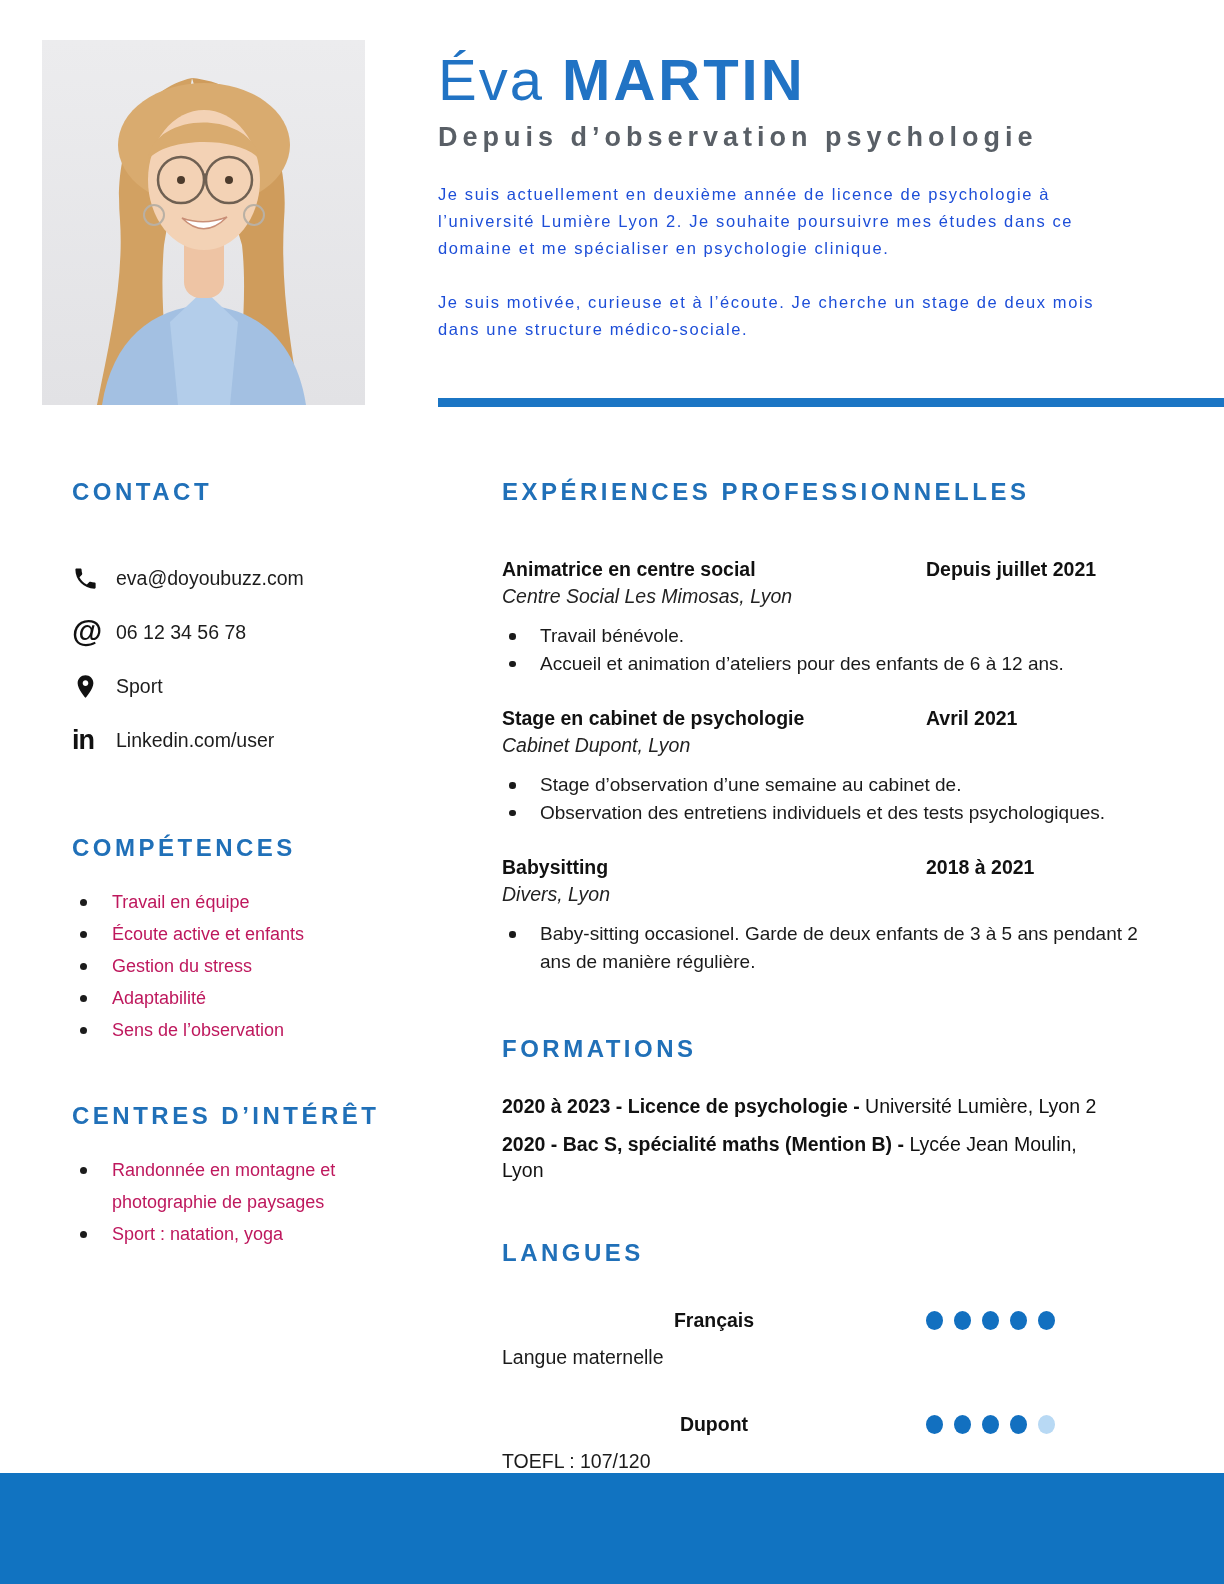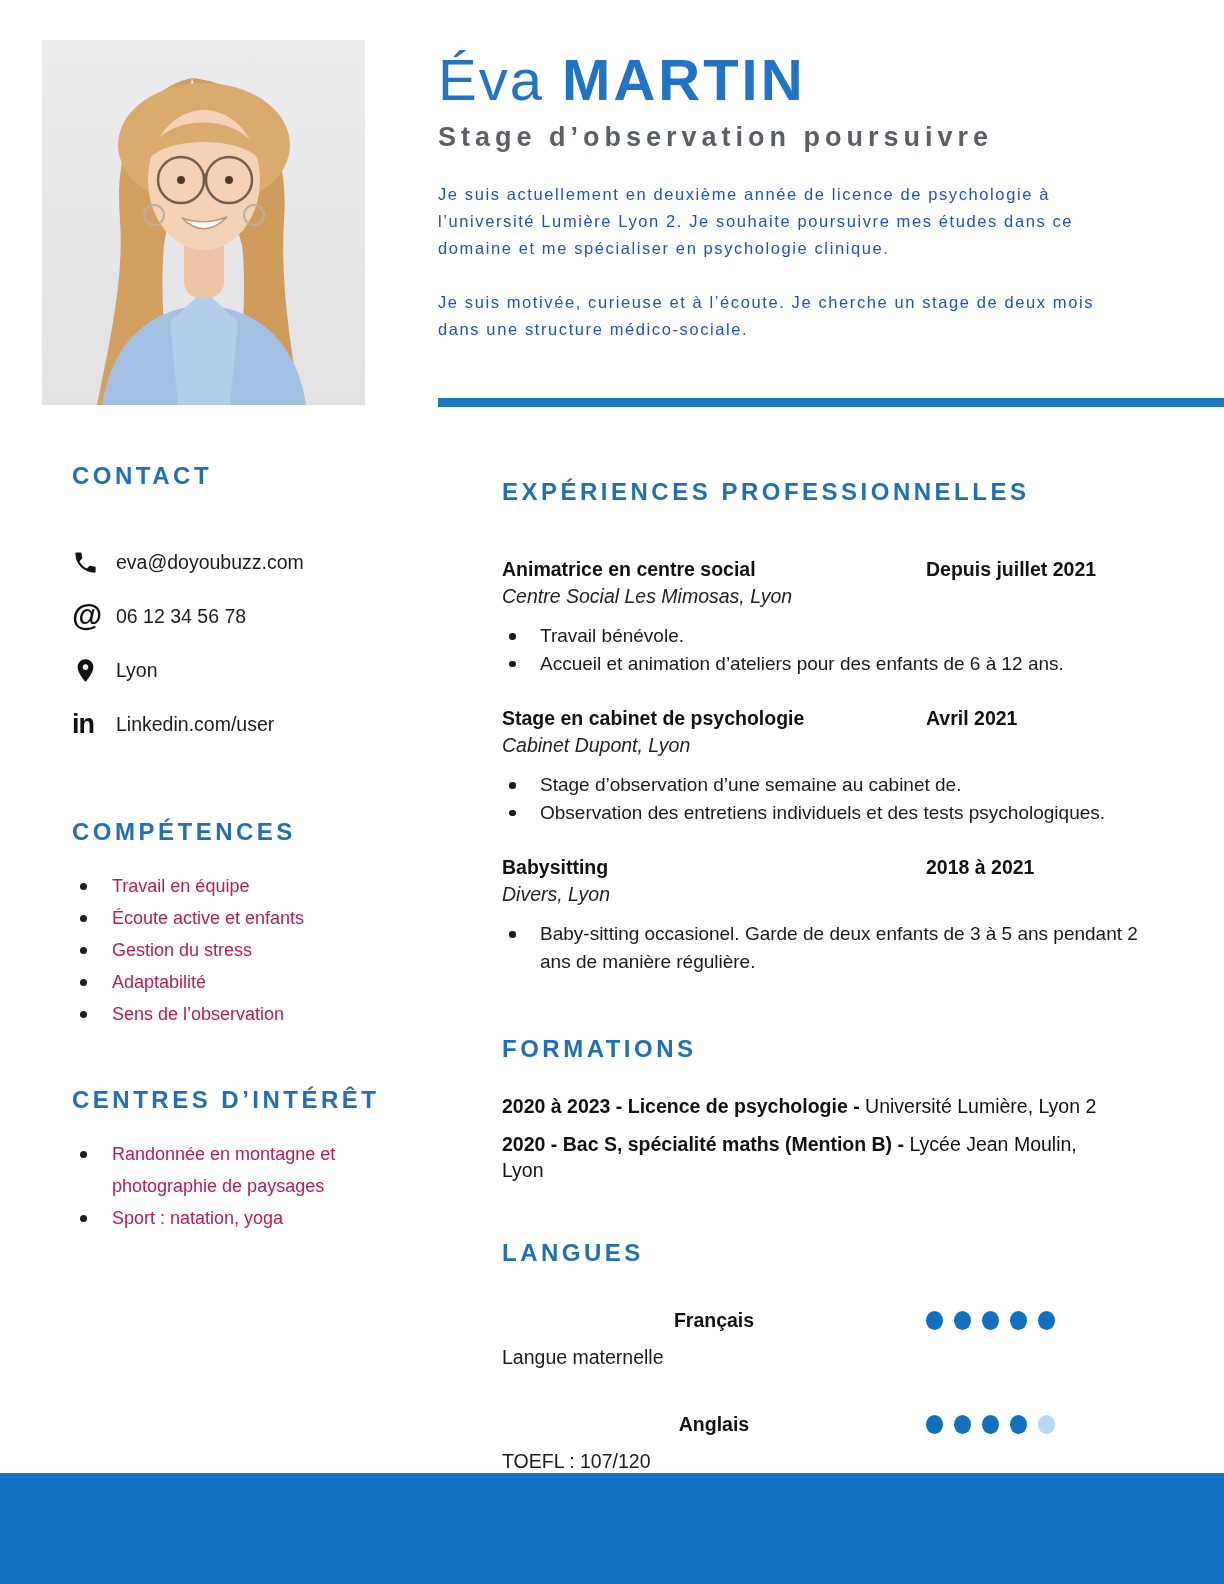--- a/index.html
+++ b/index.html
@@ -35,21 +35,21 @@
   .divider{
     position:absolute;left:438px;top:398px;width:786px;height:9px;
     background:#1b75c4;
   }
   
   .sec-title{
     font-size:24px;font-weight:800;letter-spacing:3.5px;
     color:#2070b8;margin:0;white-space:nowrap;
   }
   
-  .left-col{position:absolute;left:72px;top:462px;width:370px;}
+  .left-col{position:absolute;left:72px;top:478px;width:370px;}
   .contact-list{margin-top:56px;}
   .contact-row{display:flex;align-items:center;margin-bottom:22px;height:32px;}
   .contact-icon{
     width:34px;height:32px;display:flex;align-items:center;justify-content:flex-start;
     flex:0 0 44px;color:#111;
   }
   .contact-icon svg{width:27px;height:27px;fill:#111;}
   .at-glyph{font-size:31px;font-weight:700;color:#111;line-height:32px;}
   .in-glyph{font-size:27px;font-weight:800;color:#111;letter-spacing:-1px;line-height:32px;}
   .contact-value{font-size:19.5px;color:#1c1c1c;}
@@ -141,21 +141,21 @@
       <path d="M161 152 Q158 164 163 166" fill="none" stroke="#d9a field" stroke-width="0"></path>
       <path d="M140 178 Q162 200 185 177 Q162 186 140 178 Z" fill="#ffffff" stroke="#c98f77" stroke-width="1.5"></path>
 
       <circle cx="112" cy="175" r="10" fill="none" stroke="#b9b0a4" stroke-width="2"></circle>
       <circle cx="212" cy="175" r="10" fill="none" stroke="#b9b0a4" stroke-width="2"></circle>
     </svg>
   </div>
 
   <header class="header-text">
     <h1 class="name"><span>Éva</span> <span class="last">MARTIN</span></h1>
-    <div class="subtitle">Stage d’observation poursuivre</div>
+    <div class="subtitle">Depuis d’observation psychologie</div>
     <div class="intro">
       <p>Je suis actuellement en deuxième année de licence de psychologie à l’université Lumière Lyon 2. Je souhaite poursuivre mes études dans ce domaine et me spécialiser en psychologie clinique.</p>
       <p>Je suis motivée, curieuse et à l’écoute. Je cherche un stage de deux mois dans une structure médico-sociale.</p>
     </div>
   </header>
 
   <div class="divider"></div>
 
   <div class="left-col">
 
@@ -175,21 +175,21 @@
             <span class="at-glyph">@</span>
           </span>
         <span class="contact-value">06 12 34 56 78</span>
       </div>
       <div class="contact-row">
         <span class="contact-icon">
           <svg viewBox="0 0 24 24">
               <path d="M12 2C8.13 2 5 5.13 5 9c0 5.25 7 13 7 13s7-7.75 7-13c0-3.87-3.13-7-7-7zm0 9.5c-1.38 0-2.5-1.12-2.5-2.5s1.12-2.5 2.5-2.5 2.5 1.12 2.5 2.5-1.12 2.5-2.5 2.5z"></path>
             </svg>
         </span>
-        <span class="contact-value">Lyon</span>
+        <span class="contact-value">Sport</span>
       </div>
       <div class="contact-row">
         <span class="contact-icon">
             <span class="in-glyph">in</span>
           </span>
         <span class="contact-value">Linkedin.com/user</span>
       </div>
     </div>
 
     <div class="gap-competences"></div>
@@ -273,21 +273,21 @@
                 <span class="dot filled"></span>
                 <span class="dot filled"></span>
                 <span class="dot filled"></span>
                 <span class="dot filled"></span>
               </span>
           </div>
           <div class="lang-detail">Langue maternelle</div>
         </div>
         <div class="lang">
           <div class="lang-row">
-            <span class="lang-name">Anglais</span>
+            <span class="lang-name">Dupont</span>
             <span class="dots">
                 <span class="dot filled"></span>
                 <span class="dot filled"></span>
                 <span class="dot filled"></span>
                 <span class="dot filled"></span>
                 <span class="dot empty"></span>
               </span>
           </div>
           <div class="lang-detail">TOEFL : 107/120</div>
         </div>

